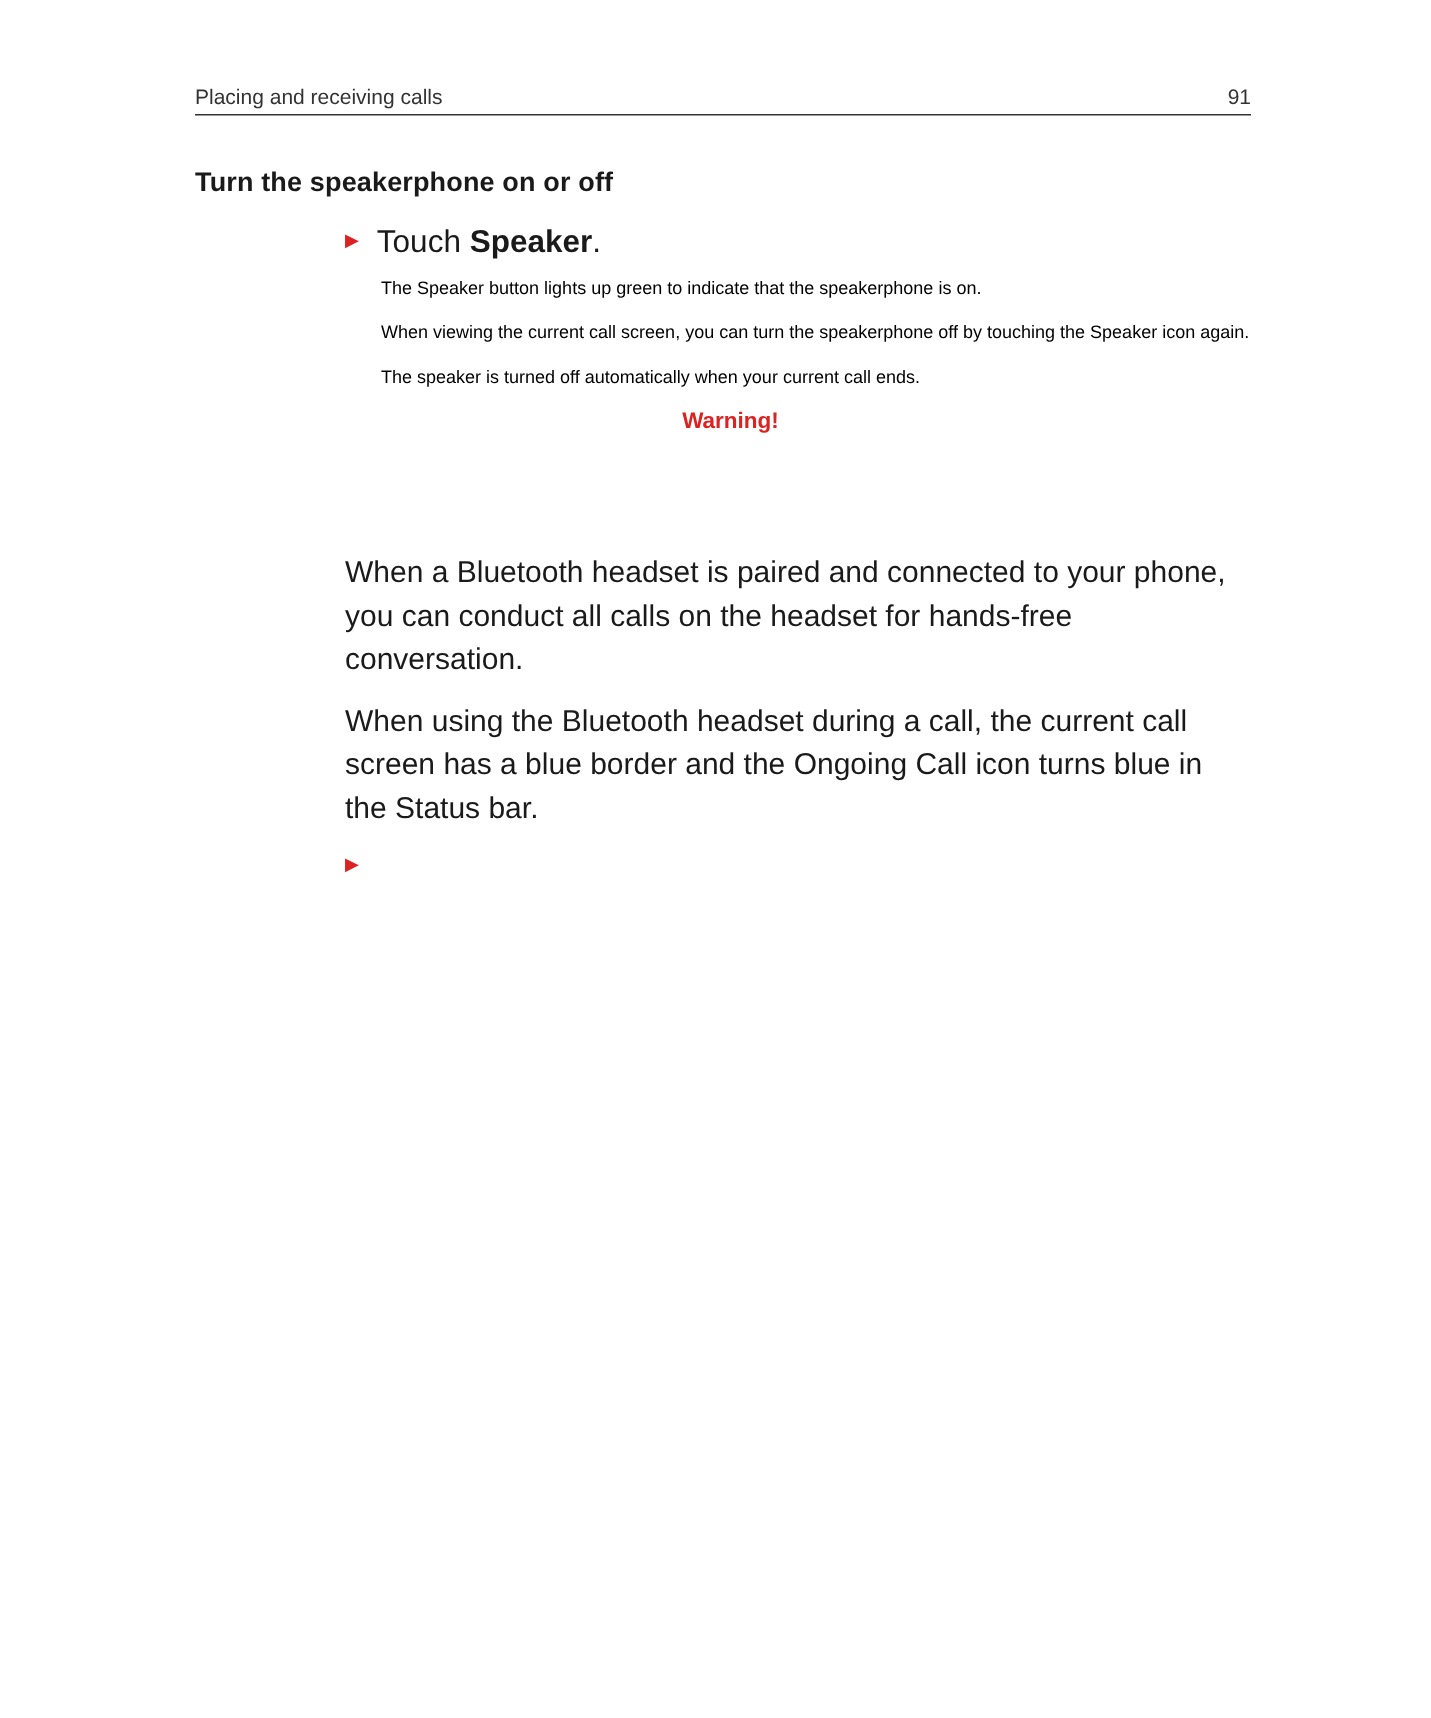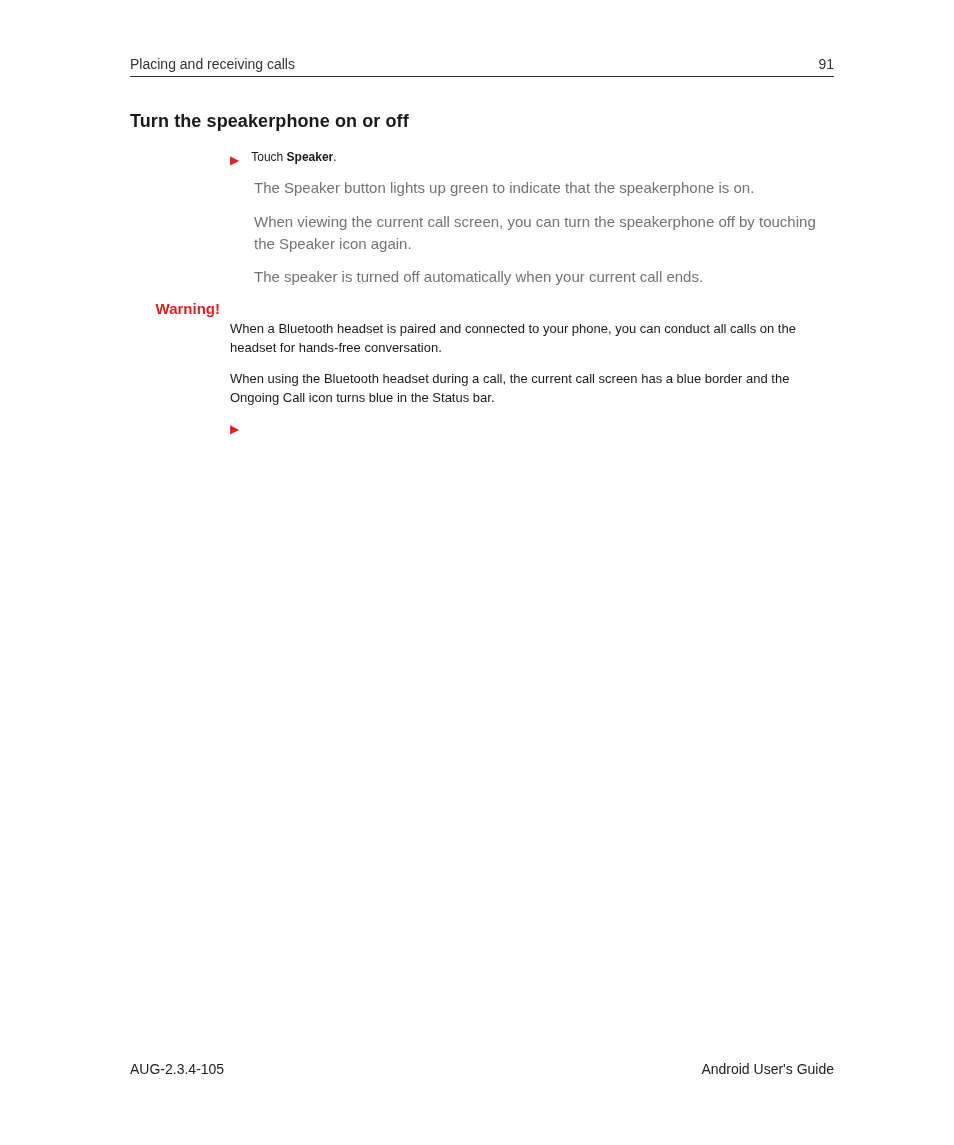--- a/index.html
+++ b/index.html
@@ -41,52 +41,53 @@
       align-items: flex-start;
       margin-bottom: 10px;
     }
     .tri {
       color: #d22;
       font-size: 12px;
       margin-right: 12px;
       margin-top: 3px;
       flex: 0 0 auto;
     }
-    .action-line { font-size: 12px; }
+    .action-line { font-size: 21px; }
     .action-line .bold-word { font-weight: bold; }
     .para {
-      font-size: 15px;
+      font-size: 12px;
       line-height: 1.45;
       margin-left: 24px;
       margin-bottom: 12px;
-      color: #737373;
+      color: #000000;
     }
     .warning-row {
       display: flex;
       align-items: center;
       margin-left: 18px;
       margin-top: 6px;
-      margin-bottom: 3px;
+      margin-bottom: 16px;
+      flex-direction: column;
     }
     .warning-label {
       flex: 0 0 80px;
       font-weight: bold;
       color: #d22;
       font-size: 15px;
       text-align: right;
       padding-right: 8px;
     }
     .warning-text {
       flex: 1 1 auto;
       font-size: 15px;
       line-height: 1.45;
     }
     .sec2 { margin-top: 28px; }
     .para2 {
-      font-size: 13px;
+      font-size: 20px;
       line-height: 1.45;
       margin-bottom: 12px;
     }
     .footer {
       position: absolute;
       left: 130px;
       right: 120px;
       bottom: 68px;
       display: flex;
       justify-content: space-between;
@@ -120,17 +121,13 @@
   </div>
 
   <div class="body-block">
     <div class="para2">When a Bluetooth headset is paired and connected to your phone, you can conduct all calls on the headset for hands-free conversation.</div>
     <div class="para2">When using the Bluetooth headset during a call, the current call screen has a blue border and the Ongoing Call icon turns blue in the Status bar.</div>
     <div class="bullet-row">
       <span class="tri">▶</span>
     </div>
   </div>
 
-  <div class="footer">
-    <span>AUG-2.3.4-105</span>
-    <span>Android User's Guide</span>
-  </div>
 </div>
 
 </body></html>

